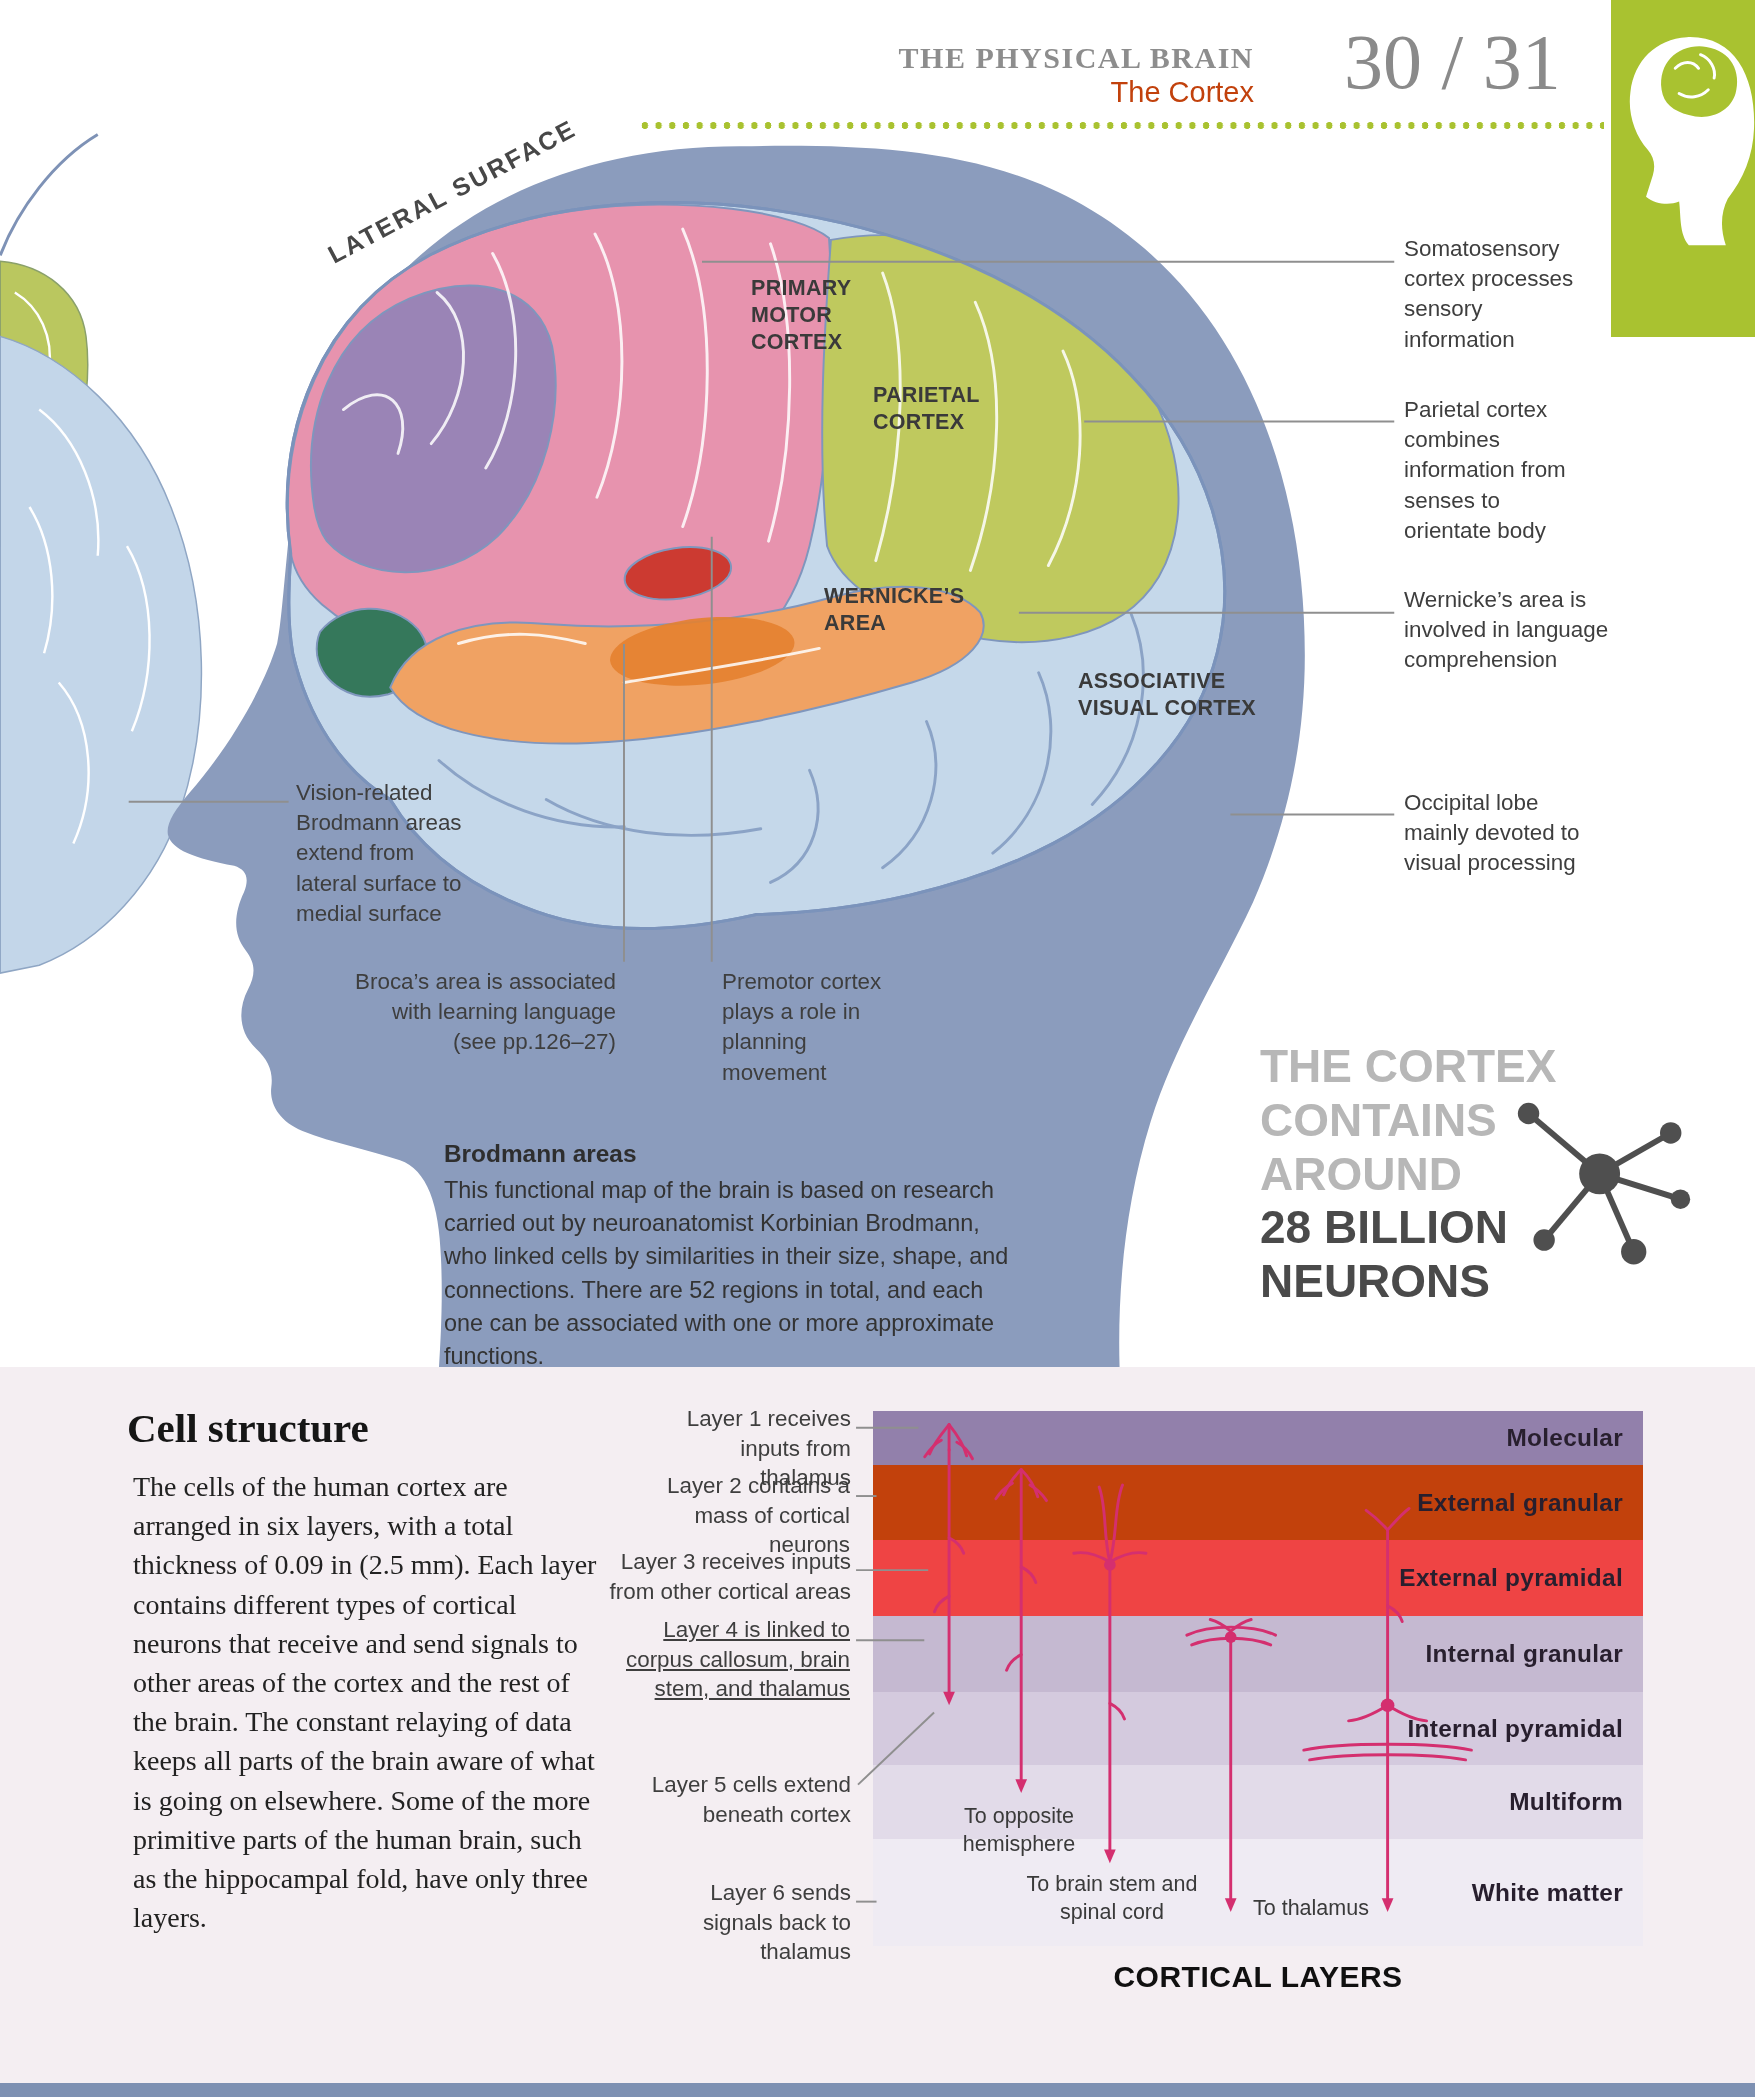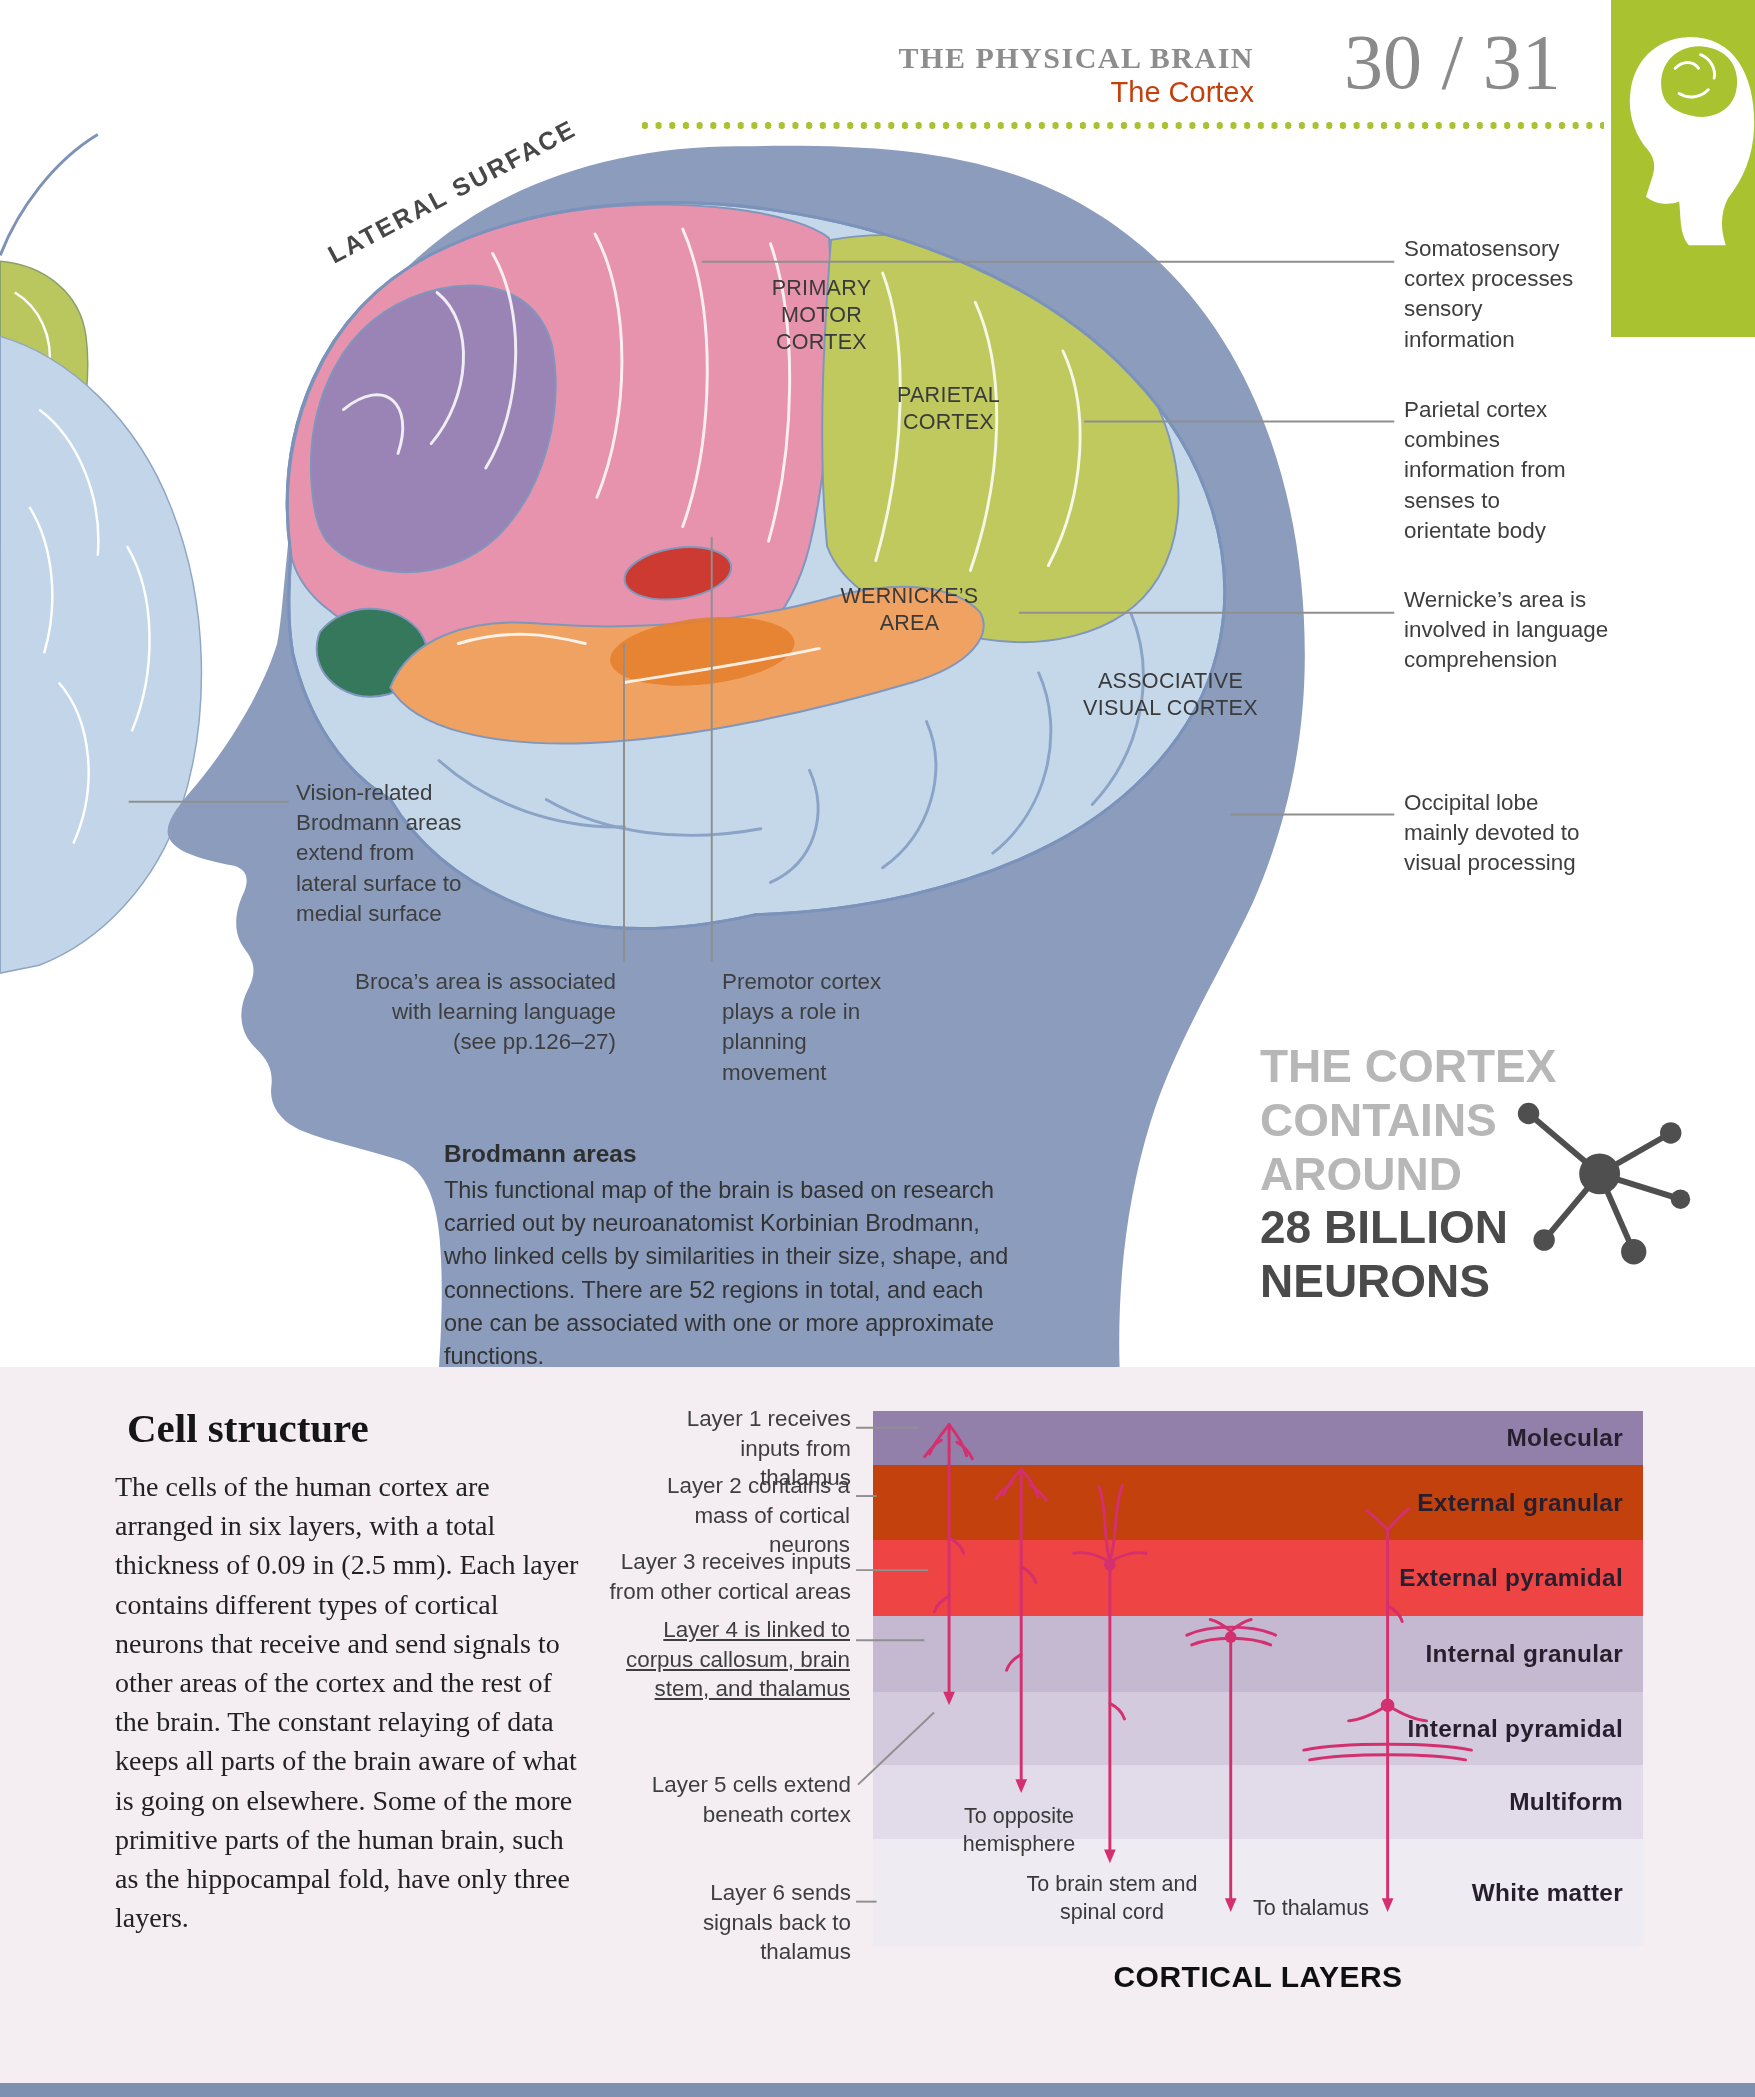--- a/index.html
+++ b/index.html
@@ -9,34 +9,34 @@
   
   .hdr{position:absolute;top:41px;left:683px;width:571px;text-align:right;z-index:12;}
   .hdr-section{font-family:"Liberation Serif",serif;font-weight:bold;font-size:30px;color:#8d8d8d;letter-spacing:1.5px;line-height:1.1;}
   .hdr-sub{font-family:Liberation Sans, sans-serif;font-size:29px;color:#c2410c;line-height:1.25;}
   .pagenum{position:absolute;top:23.4px;left:1344px;font-family:"Liberation Serif",serif;font-size:78px;color:#8a8a8a;line-height:1;z-index:12;}
   .dotted{position:absolute;top:121px;left:639px;width:965px;height:8.8px;z-index:12;
           background-image:radial-gradient(circle 3.3px at 5.9px 4.4px,#a9c230 0 3.2px,transparent 3.5px);
           background-size:13.7px 8.8px;background-repeat:repeat-x;}
   .tab{position:absolute;top:0;left:1611px;width:144px;height:337px;background:#a9c230;z-index:11;}
   
-  .lbl{position:absolute;z-index:10;font-weight:normal;font-size:21.5px;line-height:1.25;color:#3a3a3a;text-align:center;letter-spacing:0.3px;}
+  .lbl{position:absolute;z-index:10;font-weight:bold;font-size:21.5px;line-height:1.25;color:#3a3a3a;letter-spacing:0.3px;}
   .callout{position:absolute;z-index:10;font-size:22.4px;line-height:1.35;color:#3e3e3e;}
   .surface{position:absolute;left:330px;top:242px;z-index:10;font-weight:bold;font-size:25px;letter-spacing:2.4px;color:#474747;
            transform:rotate(-28deg);transform-origin:left center;white-space:nowrap;}
   .brodmann{position:absolute;left:444px;top:1096px;width:566px;z-index:10;margin-top:44px;}
   .brodmann h3{margin:0 0 5.9px 0;font-size:24.4px;color:#2e2e2e;}
   .brodmann p{margin:0;font-size:23.4px;line-height:1.42;color:#333333;}
   .stat{position:absolute;left:1260px;top:1040px;width:327px;z-index:10;font-weight:bold;font-size:46px;line-height:1.17;}
   .stat-lead{color:#b7b7b7;}
   .stat-value{color:#4a4a4a;}
   
   .bottom{position:absolute;top:1367px;left:0;width:1755px;height:716px;background:#f4eef2;}
   .cellhead{position:absolute;left:127px;top:1404px;z-index:10;font-family:"Liberation Serif",serif;font-weight:bold;font-size:41px;color:#161616;}
-  .cellbody{position:absolute;left:115px;top:1467px;width:466px;z-index:10;font-family:"Liberation Serif",serif;font-size:28px;line-height:1.4;color:#222222;}
+  .cellbody{position:absolute;left:133px;top:1467px;width:466px;z-index:10;font-family:"Liberation Serif",serif;font-size:28px;line-height:1.4;color:#222222;}
   .bands{position:absolute;left:873px;top:1411px;width:770px;z-index:5;}
   .band{display:flex;align-items:center;justify-content:flex-end;padding-right:20px;box-sizing:border-box;}
   .band-label{font-weight:bold;font-size:24.4px;color:#281f2e;letter-spacing:0.3px;}
   .neurons{position:absolute;left:0;top:0;z-index:6;pointer-events:none;}
   .proj{position:absolute;z-index:7;font-size:21.5px;line-height:1.3;color:#3a3a3a;}
   .layer-callout{position:absolute;z-index:10;font-size:22.4px;line-height:1.32;color:#3e3e3e;text-align:right;}
   .caption{position:absolute;left:873px;top:1960px;width:770px;z-index:10;text-align:center;font-weight:bold;font-size:30px;letter-spacing:0.5px;color:#101010;}
   .strip{position:absolute;top:2083px;left:0;width:1755px;height:14.6px;background:#7d90b2;}
   svg{display:block;}
   .fig{position:absolute;left:0;top:0;z-index:1;}

